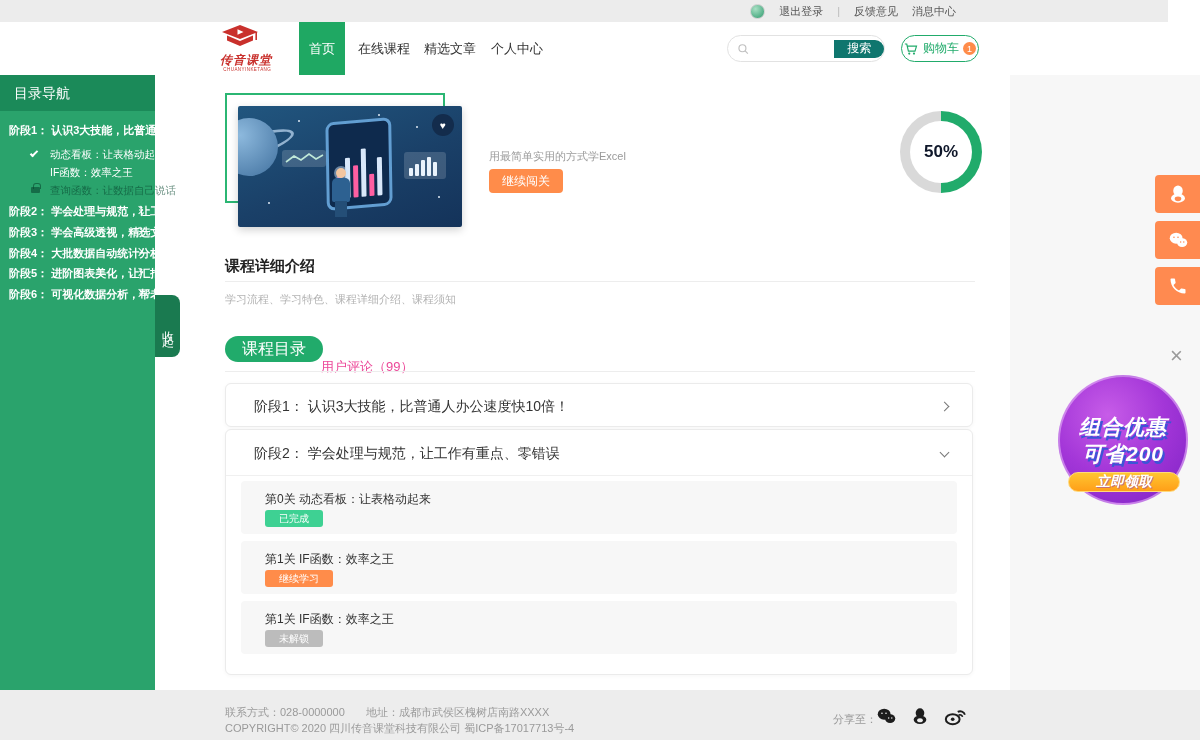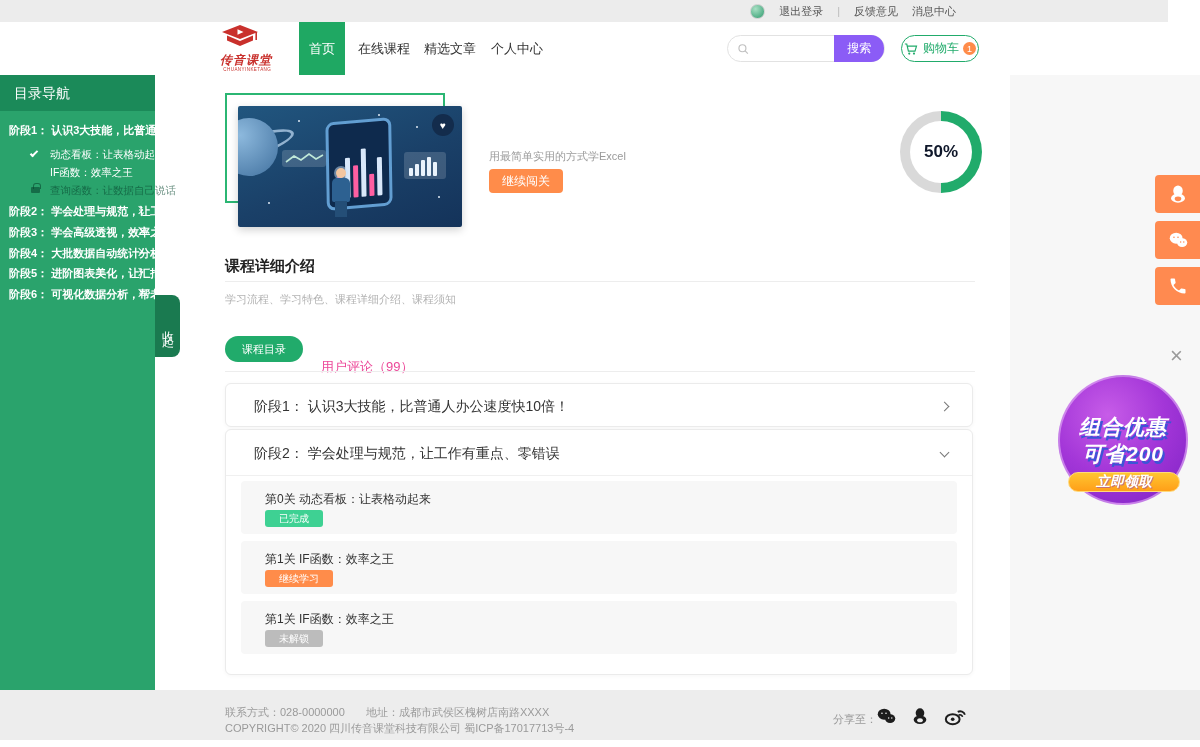--- a/index.html
+++ b/index.html
@@ -23,21 +23,21 @@
   .logo .logo-en { font-size:5px; color:#c9302c; letter-spacing:.5px; transform:scale(.9); }
   .nav-home { position:absolute; left:299px; top:0; width:46px; height:53px; background:#1fa863;
               color:#fff; font-size:13px; display:flex; align-items:center; justify-content:center; cursor:pointer;}
   .nav-item { position:absolute; top:0; height:53px; line-height:53px; font-size:13px; color:#333; cursor:pointer;}
   .nav-1 { left:358px; } .nav-2 { left:424px; } .nav-3 { left:491px; }
 
   .search { position:absolute; left:727px; top:13px; width:158px; height:27px; border:1px solid #e2e2e2;
             border-radius:14px; background:#fff; display:flex; align-items:center; }
   .search svg { margin-left:9px; }
   .search input { border:none; outline:none; width:80px; height:20px; margin-left:5px; font-size:11px; background:transparent;}
-  .search .search-btn { margin-left:auto; width:56px; height:27px; background:#8b5cf6; color:#fff; font-size:12px;
+  .search .search-btn { margin-left:auto; width:56px; height:18px; background:#0f766e; color:#fff; font-size:12px;
             border:none; border-radius:0 13px 13px 0; cursor:pointer; }
   .cart { position:absolute; left:901px; top:13px; width:78px; height:27px; border:1px solid #21ab6b;
           border-radius:14px; display:flex; align-items:center; justify-content:center; gap:4px;
           color:#21ab6b; font-size:12px; cursor:pointer; background:#fff;}
   .cart .badge { width:13px; height:13px; border-radius:50%; background:#ff8c4a; color:#fff; font-size:9px;
           display:flex; align-items:center; justify-content:center; }
 
   
   .wrap { position:absolute; left:0; top:75px; width:1200px; height:615px; background:#f7f7f7; }
   .main-panel { position:absolute; left:155px; top:0; width:855px; height:615px; background:#fff; }
@@ -95,21 +95,21 @@
           display:flex; align-items:center; justify-content:center; }
   .ring-inner { width:62px; height:62px; border-radius:50%; background:#fff; display:flex; align-items:center;
           justify-content:center; font-size:17px; font-weight:bold; color:#0f172a; }
 
   
   .sec-title { position:absolute; left:70px; top:182px; font-size:15px; font-weight:bold; color:#222; }
   .divider { position:absolute; height:1px; background:#ededed; width:750px; left:70px; }
   .d1 { top:206px; } .d2 { top:296px; }
   .summary { position:absolute; left:70px; top:217px; font-size:11px; color:#b3b3b3; }
   .tab-pill { position:absolute; left:70px; top:261px; height:26px; line-height:26px; padding:0 17px;
-          background:#21ab6b; color:#fff; font-size:11px; border-radius:13px; cursor:pointer; }
+          background:#21ab6b; color:#fff; font-size:16px; border-radius:13px; cursor:pointer; }
   .tab-plain { position:absolute; left:166px; top:267px; font-size:13px; color:#ec4899; cursor:pointer;margin-top:16px; }
 
   
   .card { position:absolute; left:70px; width:748px; background:#fff; border:1px solid #ebebeb; border-radius:6px;
           box-shadow:0 1px 4px rgba(0,0,0,.04); }
   .card1 { top:308px; height:44px; }
   .card2 { top:354px; height:246px; }
   .card-head { position:relative; height:44px; line-height:44px; padding-left:28px; font-size:14px; color:#333; cursor:pointer; }
   .card2 .card-head { border-bottom:1px solid #f0f0f0; height:46px; line-height:46px; }
   .card-chev { position:absolute; right:24px; top:19px; width:7px; height:7px; border-color:#777; }
@@ -295,21 +295,21 @@
       <div class="sb-sub sb-dim" style="top:107px">
         <span class="lockicon"></span>
         <span class="txt">查询函数：让数据自己说话</span>
       </div>
 
       <div class="sb-row" style="top:127px">
         <span>阶段2： 学会处理与规范，让工作...</span>
         <span class="chev chev-r sb-chev"></span>
       </div>
       <div class="sb-row" style="top:148px">
-        <span>阶段3： 学会高级透视，效率之王...</span>
+        <span>阶段3： 学会高级透视，精选文章...</span>
         <span class="chev chev-r sb-chev"></span>
       </div>
       <div class="sb-row" style="top:169px">
         <span>阶段4： 大批数据自动统计分析，...</span>
         <span class="chev chev-r sb-chev"></span>
       </div>
       <div class="sb-row" style="top:189px">
         <span>阶段5： 进阶图表美化，让汇报一...</span>
         <span class="chev chev-r sb-chev"></span>
       </div>

